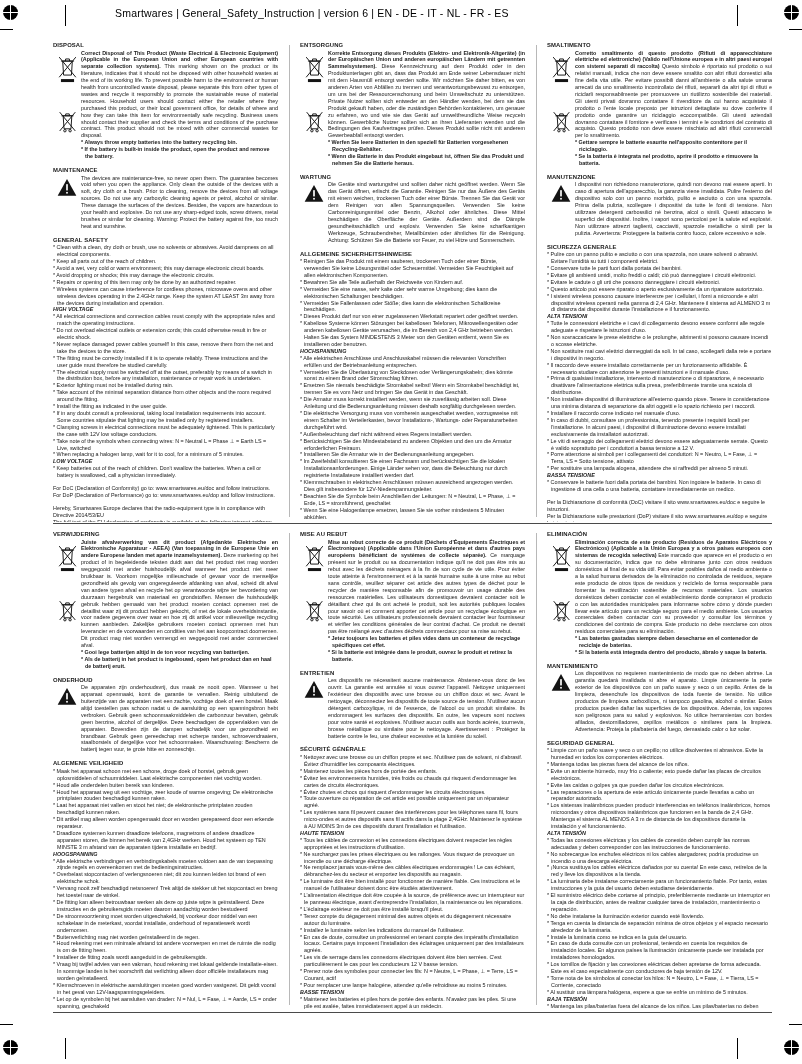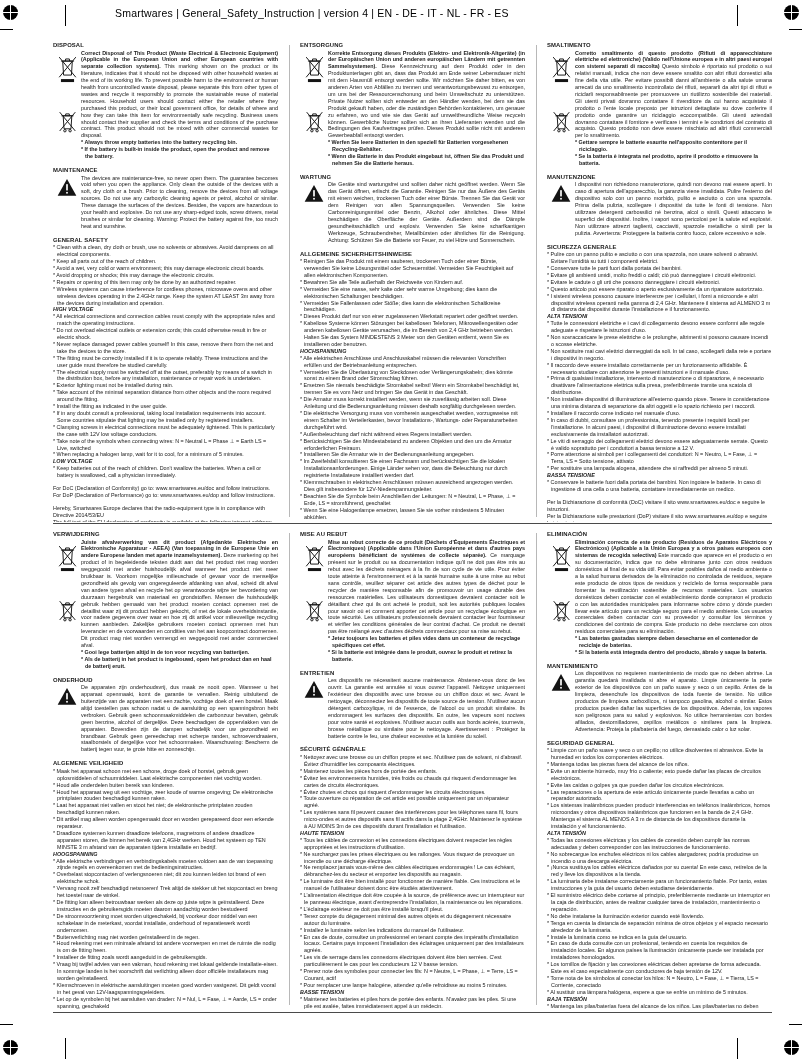--- a/index.html
+++ b/index.html
@@ -44,21 +44,21 @@
   <div class="reg" style="left:784px;top:1040px;"></div>
   <div class="tick-v" style="left:65px;top:5px;height:21px;"></div>
   <div class="tick-v" style="left:737px;top:5px;height:21px;"></div>
   <div class="tick-h" style="left:0;top:29px;width:13px;"></div>
   <div class="tick-h" style="left:789px;top:29px;width:13px;"></div>
   <div class="tick-v" style="left:65px;top:1038px;height:21px;"></div>
   <div class="tick-v" style="left:737px;top:1038px;height:21px;"></div>
   <div class="tick-h" style="left:0;top:1024px;width:13px;"></div>
   <div class="tick-h" style="left:789px;top:1024px;width:13px;"></div>
 
-  <div class="header">Smartwares | General_Safety_Instruction | version 4 | EN - DE - IT - NL - FR - ES</div>
+  <div class="header">Smartwares | General_Safety_Instruction | version 6 | EN - DE - IT - NL - FR - ES</div>
 
   <div class="hrule" style="top:523px;"></div>
   <div class="hrule" style="top:1012px;"></div>
   <div class="vgut" style="left:289px;top:45px;height:472px;"></div>
   <div class="vgut" style="left:536px;top:45px;height:472px;"></div>
   <div class="vgut" style="left:289px;top:533px;height:472px;"></div>
   <div class="vgut" style="left:536px;top:533px;height:472px;"></div>
 
   <div class="rowgrid" id="row-top" style="top:42px;">
     <section class="col">

